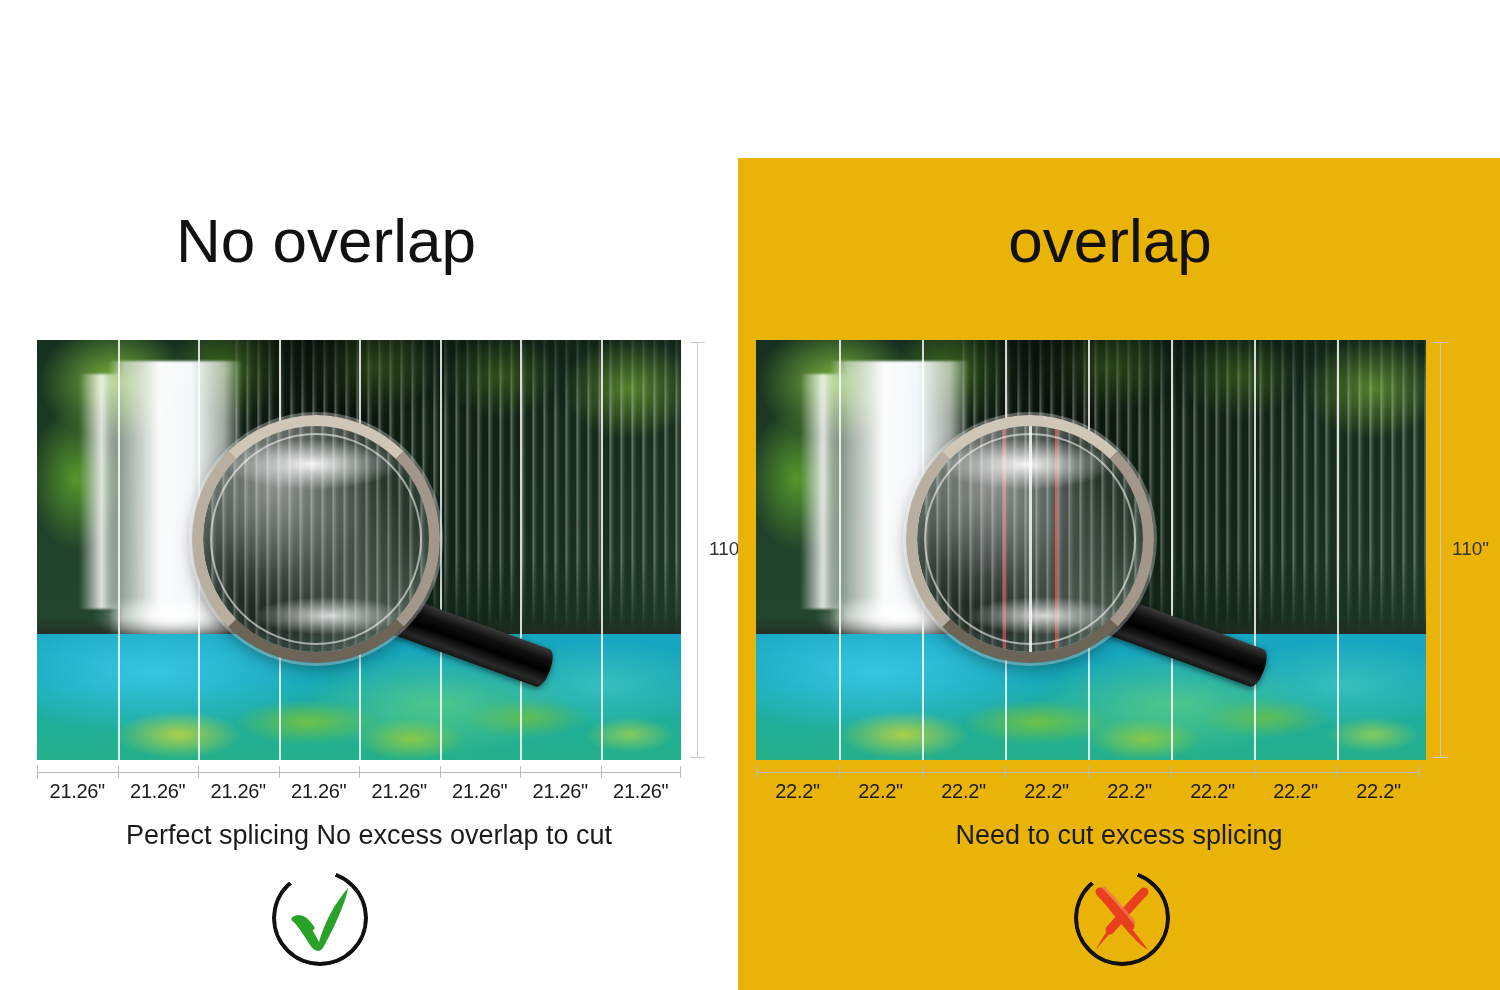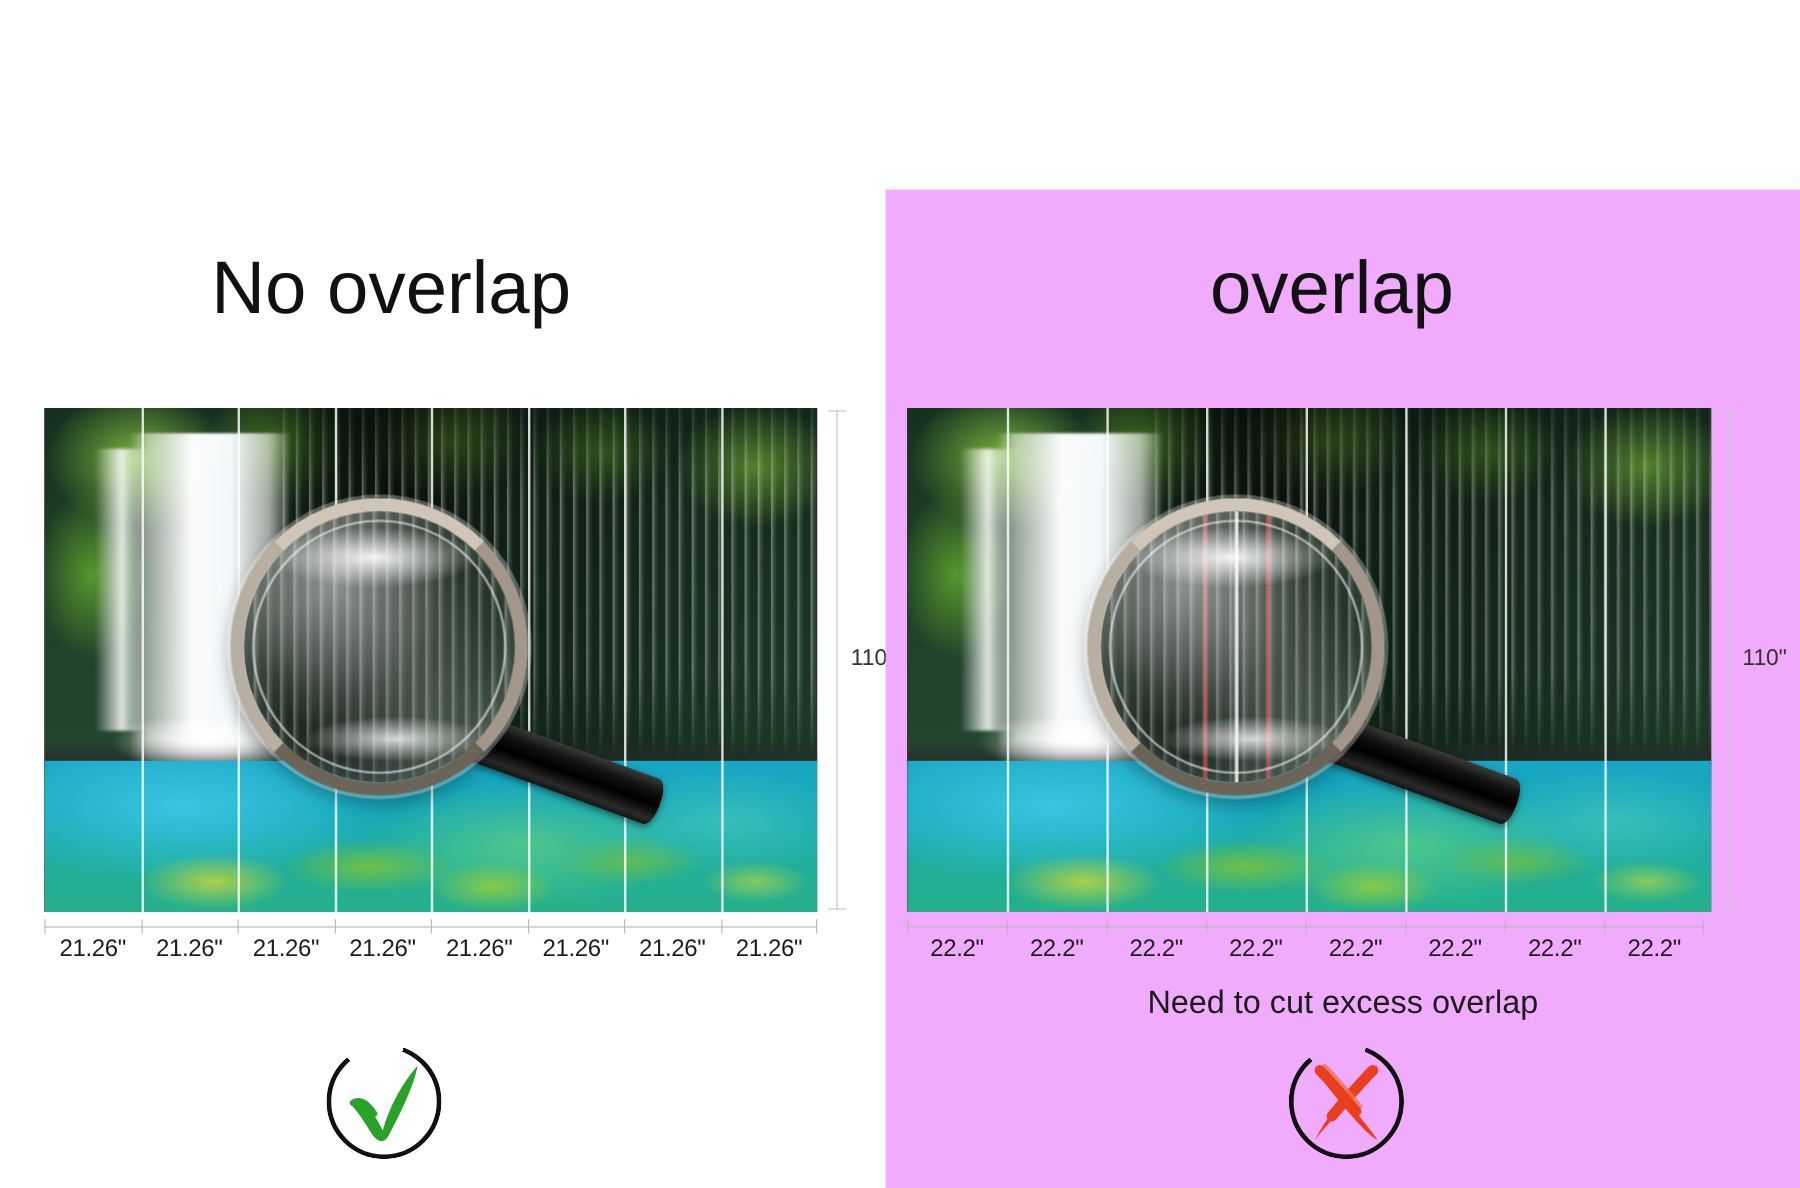--- a/index.html
+++ b/index.html
@@ -29,21 +29,21 @@
     padding-bottom:6px;
   }
 
   
   .panels{
     position:absolute;left:0;top:158px;width:1500px;height:696px;
     display:flex;
   }
   .panel{position:relative;height:832px;box-sizing:border-box;}
   .panel-left{width:738px;background:#ffffff;}
-  .panel-right{width:762px;background:#f0abfc;}
+  .panel-right{width:762px;background:#eab308;}
 
   .panel-heading{
     position:absolute;top:52px;width:100%;text-align:center;
     font-size:62px;color:#111;font-weight:400;line-height:1;
   }
   .panel-left .panel-heading{text-indent:-86px;}
   .panel-right .panel-heading{text-indent:-18px;}
 
   
   .figure{position:absolute;}
@@ -315,20 +315,21 @@
           <div class="seg-label" style="width:80.5px">21.26"</div>
           <div class="seg-label" style="width:80.5px">21.26"</div>
           <div class="seg-label" style="width:80.5px">21.26"</div>
           <div class="seg-label" style="width:80.5px">21.26"</div>
           <div class="seg-label" style="width:80.5px">21.26"</div>
           <div class="seg-label" style="width:80.5px">21.26"</div>
           <div class="seg-label" style="width:80.5px">21.26"</div>
         </div>
       </div>
 
+      <div class="caption" style="top:662px;">Perfect splicing No excess overlap to cut</div>
 
       <div class="badge" style="left:272px;top:712px;">
         <div class="badge-ring"></div>
         <svg viewBox="0 0 96 96">
           <path d="M20 50 C26 44 32 46 38 56 C44 66 46 70 47 72 C52 54 62 34 76 18 C74 32 62 58 52 76 C48 84 42 82 36 72 C30 62 24 54 20 50 Z" fill="#2aa22a"></path>
           <path d="M22 49 C28 45 34 49 40 58" fill="none" stroke="#2aa22a" stroke-width="5" stroke-linecap="round"></path>
         </svg>
       </div>
     </div>
 
@@ -410,21 +411,21 @@
           <div class="seg-label" style="width:83px">22.2"</div>
           <div class="seg-label" style="width:83px">22.2"</div>
           <div class="seg-label" style="width:83px">22.2"</div>
           <div class="seg-label" style="width:83px">22.2"</div>
           <div class="seg-label" style="width:83px">22.2"</div>
           <div class="seg-label" style="width:83px">22.2"</div>
           <div class="seg-label" style="width:83px">22.2"</div>
         </div>
       </div>
 
-      <div class="caption" style="top:662px;">Need to cut excess overlap</div>
+      <div class="caption" style="top:662px;">Need to cut excess splicing</div>
 
       <div class="badge" style="left:336px;top:712px;">
         <div class="badge-ring"></div>
         <svg viewBox="0 0 96 96">
           <path d="M22 20 C30 26 44 42 54 54 C62 64 70 74 74 80 C66 76 54 62 44 50 C34 38 26 28 22 20 Z" fill="#e8401f"></path>
           <path d="M74 18 C68 26 54 42 44 54 C34 66 26 74 22 80 C26 70 38 54 48 42 C58 30 68 22 74 18 Z" fill="#e8401f"></path>
           <path d="M26 22 C34 30 46 44 56 56" fill="none" stroke="#e8401f" stroke-width="9" stroke-linecap="round"></path>
           <path d="M70 22 C62 30 48 46 36 60" fill="none" stroke="#e8401f" stroke-width="9" stroke-linecap="round"></path>
           <path d="M30 18 C38 26 50 40 60 52" fill="none" stroke="#f2704f" stroke-width="3" stroke-linecap="round" opacity=".8"></path>
         </svg>

